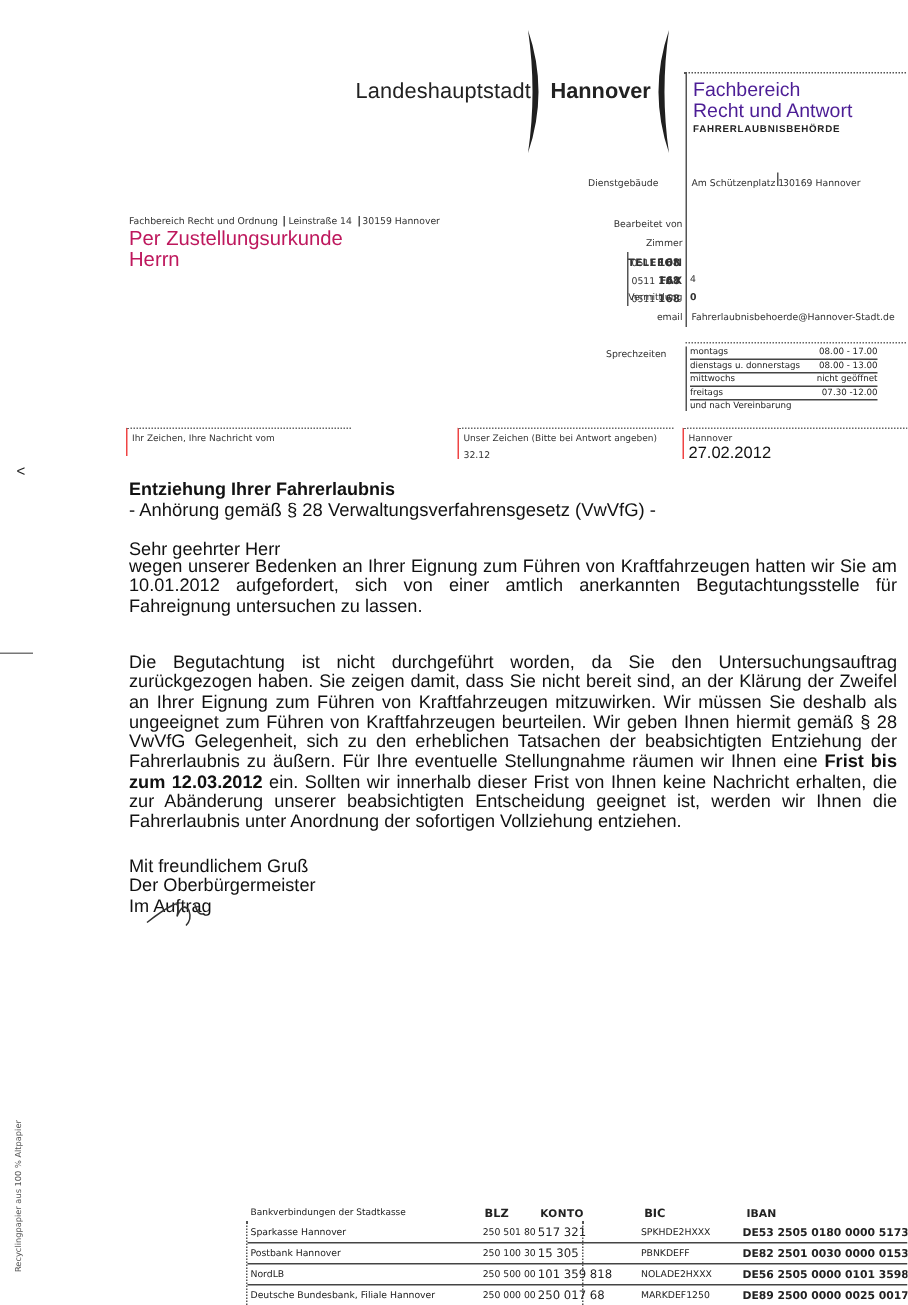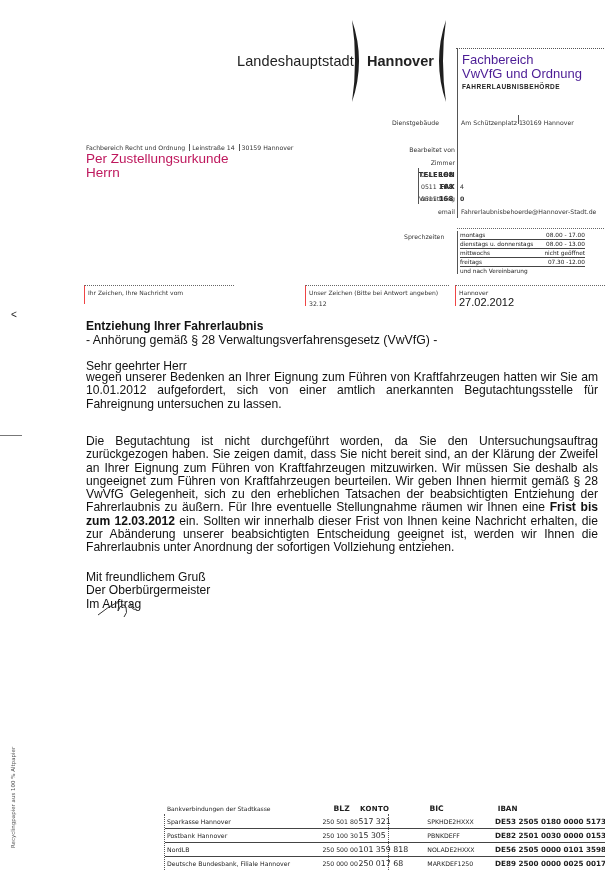--- a/index.html
+++ b/index.html
@@ -34,21 +34,21 @@
   .subtitle { left:86px; top:333px; font-size:12.3px; color:#111; }
   .para { position:absolute; left:86px; width:512px; font-size:12.1px; line-height:13.3px; color:#111; text-align:justify; }
   .para p { margin:0; }
   .closing { left:86px; top:571px; font-size:12.1px; line-height:13.3px; color:#111; }
   
   .bank { left:165px; top:802px; width:440px; }
   .bank-row { display:flex; height:13px; align-items:center; position:relative; }
   .bank-row.data { border-bottom:1.2px solid #444; }
   .bank-row div { font-size:6.2px; font-family:"DejaVu Sans", sans-serif; color:#222; white-space:nowrap; }
   .c-name { width:160px; padding-left:2px; }
-  .c-blz { width:38px;text-align:center; }
+  .c-blz { width:38px; }
   .c-konto { width:67px; font-weight:normal; font-size:7.8px !important; }
   .c-bic { width:70px; padding-left:4px; }
   .c-iban { width:110px; font-weight:bold; font-size:7.2px !important; }
   .head div { font-weight:bold; font-size:7.6px; }
   .head .c-name { font-weight:normal; font-size:6px; }
   .bank-vdot { left:164px; top:814px; height:56px; border-left:1px dotted #555; }
   .bank-vdot2 { left:388px; top:814px; height:56px; border-left:1px dotted #555; }
   .side-text { left:-32px; top:800px; transform:rotate(-90deg); font-size:5.5px; color:#555; font-family:"DejaVu Sans", sans-serif; white-space:nowrap; width:90px; }
   .fold-mark { left:0; top:435px; width:22px; border-top:1px solid #777; }
   .punch-mark { left:11px; top:309px; font-size:10px; color:#222; }
@@ -62,21 +62,21 @@
   <path d="M2 0 Q16 41 2 82 Q8 41 2 0 Z" fill="#1f1f1f"></path>
 </svg>
 <div class="abs logo-name">Hannover</div>
 <svg class="arc" style="left:432px;top:20px;" viewBox="0 0 16 82">
   <path d="M14 0 Q0 41 14 82 Q8 41 14 0 Z" fill="#1f1f1f"></path>
 </svg>
 <div class="abs dept-line"></div>
 <div class="abs dept-vline"></div>
 <div class="abs dept1">
   <div>Fachbereich</div>
-  <div>VwVfG und Ordnung</div>
+  <div>Recht und Antwort</div>
 </div>
 <div class="abs dept3">FAHRERLAUBNISBEHÖRDE</div>
 
 <div class="abs small" style="left:392px;top:119px;">Dienstgebäude</div>
 <div class="abs small" style="left:461px;top:119px;">Am Schützenplatz 1</div>
 <div class="abs vsep" style="left:518px;top:115px;height:9px;"></div>
 <div class="abs small" style="left:522px;top:119px;">30169 Hannover</div>
 
 <div class="abs small sender-line">
   <span>Fachbereich Recht und Ordnung</span>

